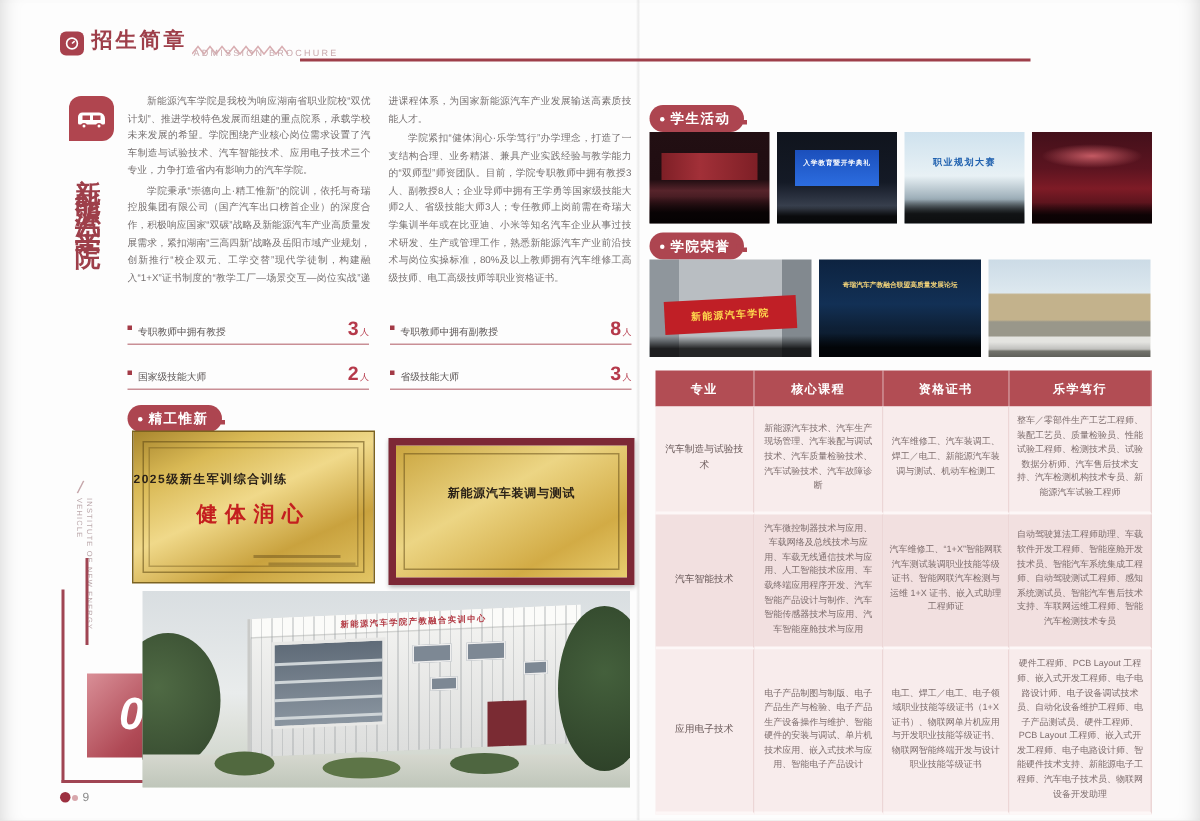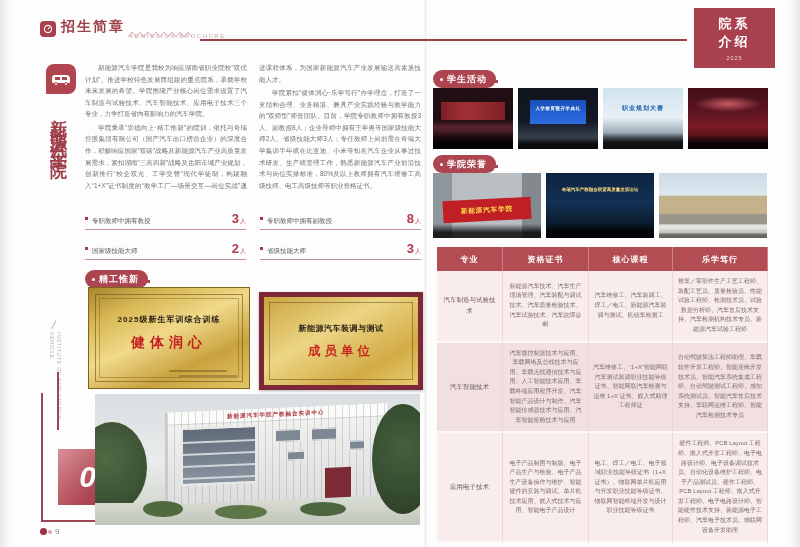--- a/index.html
+++ b/index.html
@@ -56,21 +56,21 @@
   .sec-badge{position:absolute;display:inline-flex;align-items:center;background:#ad4550;color:#fff;
              font-size:9px;font-weight:bold;letter-spacing:1px;padding:2.5px 9px 2.5px 7px;border-radius:9px;}
   .sec-badge .d{width:3px;height:3px;border-radius:50%;background:#fff;margin-right:4px;}
   .badge-decor{position:absolute;width:3px;height:3px;background:#ad4550;box-shadow:4px 2px 0 #ad4550;}
 
   .plaques{position:absolute;left:88px;top:287px;display:flex;gap:9px;}
   .plq1{position:relative;width:162px;height:102px;border:1px solid #7c6320;
         background:linear-gradient(155deg,#a8862e 0%,#d9b955 22%,#f0d98a 46%,#c9a23e 72%,#e2c565 100%);}
   .plq1 .fr1{position:absolute;inset:6px;border:1px solid rgba(95,72,20,.55);}
   .plq1 .fr2{position:absolute;inset:10px;border:1px solid rgba(95,72,20,.35);}
-  .plq-t1{position:absolute;left:0;right:0;top:26px;text-align:center;font-size:8px;font-weight:bold;color:#2b2218;letter-spacing:1px;}
+  .plq-t1{position:absolute;left:0;right:0;top:26px;text-align:left;font-size:8px;font-weight:bold;color:#2b2218;letter-spacing:1px;}
   .plq-t2{position:absolute;left:0;right:0;top:46px;text-align:center;font-size:14px;font-weight:bold;color:#c41f1f;letter-spacing:5px;}
   .plq-sig{position:absolute;right:22px;bottom:16px;width:58px;height:2px;background:rgba(70,50,15,.35);box-shadow:10px 5px 0 rgba(70,50,15,.3);}
   .plq2{position:relative;width:164px;height:98px;margin-top:5px;border:5px solid #7d2836;
         background:linear-gradient(150deg,#caa53f 0%,#ecd584 40%,#d2ab45 75%,#e8cd6f 100%);box-shadow:0 1px 3px rgba(0,0,0,.3);}
   .plq2 .fr1{position:absolute;inset:5px;border:1px solid rgba(95,72,20,.5);}
   .plq2 .t1{position:absolute;left:0;right:0;top:26px;text-align:center;font-size:8px;font-weight:bold;color:#2b2218;letter-spacing:.5px;}
   .plq2 .t2{position:absolute;left:0;right:0;top:46px;text-align:center;font-size:12.5px;font-weight:bold;color:#c62a22;letter-spacing:4px;}
 
   
   .building{position:absolute;left:95px;top:394px;width:325px;height:131px;overflow:hidden;
@@ -141,25 +141,20 @@
   </span>
   <span class="hdr-title">招生简章</span>
   <span class="hdr-zig">
     <svg width="66" height="7" viewBox="0 0 66 7">
         <polyline points="0,6 4,1 8,6 12,1 16,6 20,1 24,6 28,1 32,6 36,1 40,6 44,1 48,6 52,1 56,6 60,1 64,6" fill="none" stroke="#d9aeb2" stroke-width="1"></polyline>
       </svg>
   </span>
   <span class="hdr-sub">ADMISSION BROCHURE</span>
   <div class="hdr-line"></div>
 
-  <div class="tab">
-    <div class="t1">院系</div>
-    <div class="t1">介绍</div>
-    <div class="yr">· 2025 ·</div>
-  </div>
 
   <div class="car-badge">
     <span class="body"></span>
       <span class="win"></span>
       <span class="win2"></span>
       <span class="w1"></span>
       <span class="w2"></span>
   </div>
   <div class="vtitle">新能源汽车学院</div>
   <div class="vslash">/</div>
@@ -226,21 +221,20 @@
     <div class="plq1">
       <div class="fr1"></div>
         <div class="fr2"></div>
       <div class="plq-t1">2025级新生军训综合训练</div>
       <div class="plq-t2">健体润心</div>
       <div class="plq-sig"></div>
     </div>
     <div class="plq2">
       <div class="fr1"></div>
       <div class="t1">新能源汽车装调与测试</div>
-      <div class="t2">成员单位</div>
     </div>
   </div>
 
   <div class="building">
     <div class="b-treeL"></div>
     <div class="b-path"></div>
     <div class="b-main">
       <div class="b-band"></div>
       <div class="b-stripes"></div>
       <div class="b-caption">新能源汽车学院产教融合实训中心</div>
@@ -305,22 +299,22 @@
       <div class="cap">奇瑞汽车产教融合联盟高质量发展论坛</div>
       <div class="crowd" style="height:16px;"></div>
     </div>
     <div class="ph phv3">
       <div class="crowd" style="height:10px;background:linear-gradient(#00000000,#00000055);"></div>
     </div>
   </div>
 
   <div class="tbl">
     <div class="th">专业</div>
+    <div class="th">核心课程</div>
     <div class="th">资格证书</div>
-    <div class="th">核心课程</div>
     <div class="th">乐学笃行</div>
 
     <div class="td major rA">汽车制造与试验技术</div>
     <div class="td rA">新能源汽车技术、汽车生产现场管理、汽车装配与调试技术、汽车质量检验技术、汽车试验技术、汽车故障诊断</div>
     <div class="td rA">汽车维修工、汽车装调工、焊工／电工、新能源汽车装调与测试、机动车检测工</div>
     <div class="td rA">整车／零部件生产工艺工程师、装配工艺员、质量检验员、性能试验工程师、检测技术员、试验数据分析师、汽车售后技术支持、汽车检测机构技术专员、新能源汽车试验工程师</div>
 
     <div class="td major rB">汽车智能技术</div>
     <div class="td rB">汽车微控制器技术与应用、车载网络及总线技术与应用、车载无线通信技术与应用、人工智能技术应用、车载终端应用程序开发、汽车智能产品设计与制作、汽车智能传感器技术与应用、汽车智能座舱技术与应用</div>
     <div class="td rB">汽车维修工、“1+X”智能网联汽车测试装调职业技能等级证书、智能网联汽车检测与运维 1+X 证书、嵌入式助理工程师证</div>

